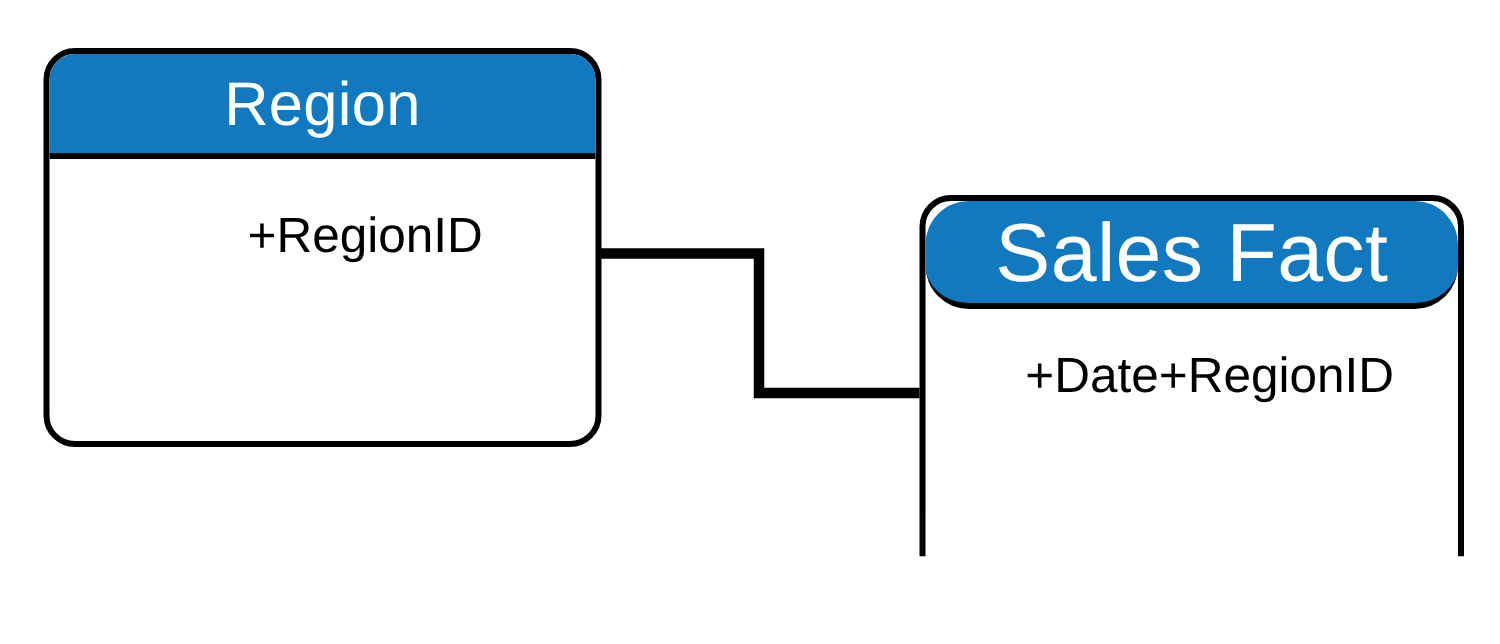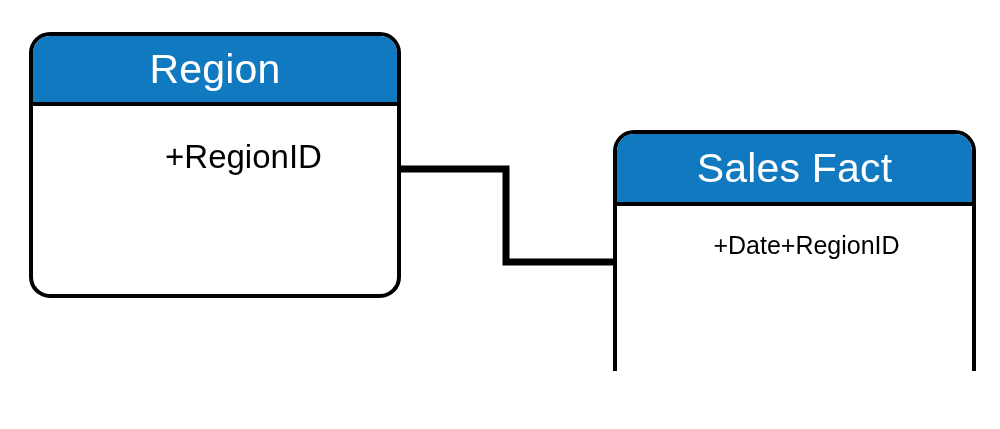--- a/index.html
+++ b/index.html
@@ -73,26 +73,27 @@
 
   
   #salesfact-class {
     left: 613px;
     top: 130px;
     width: 363px;
     height: 271px;
   }
   #salesfact-class .uml-header {
     height: 72px;
-    font-size: 41px;
+    font-size: 55px;
+    border-radius: 29px;
   }
   #salesfact-class .uml-body {
     padding-top: 25px;
     padding-left: 24px;
-    font-size: 25px;
+    font-size: 33px;
   }
 
   
   #association-connector {
     position: absolute;
     left: 0;
     top: 0;
     width: 1000px;
     height: 429px;
     pointer-events: none;

